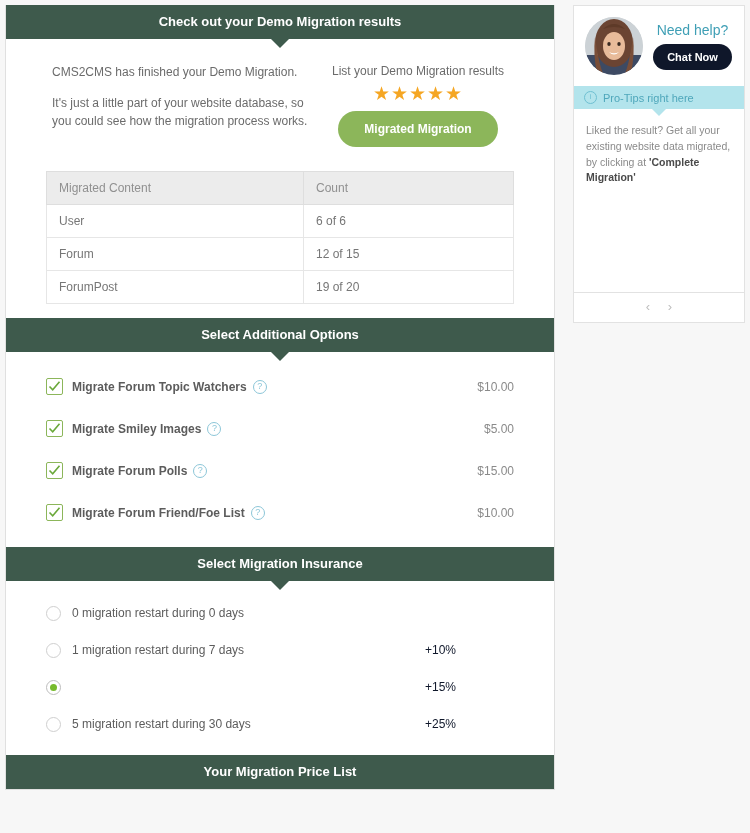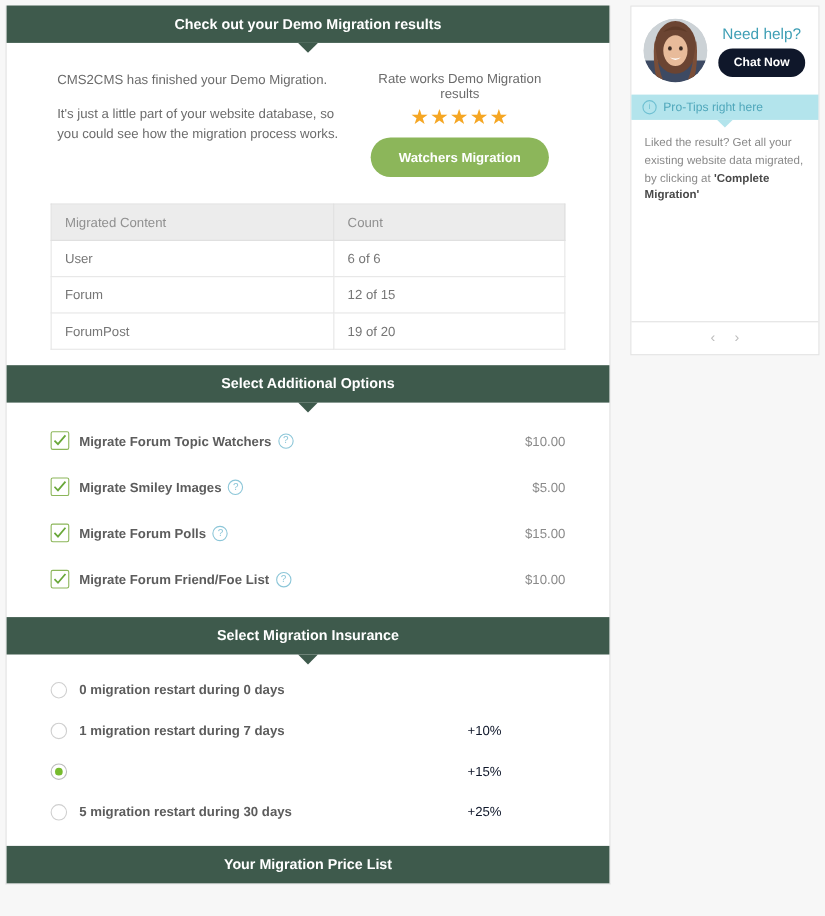--- a/index.html
+++ b/index.html
@@ -96,21 +96,21 @@
   .ins-row:last-child{margin-bottom:3px;}
   .radio{
     width:13px;height:13px;border:1px solid #cfcfcf;background:#fff;border-radius:50%;
     margin-right:11px;flex:none;position:relative;cursor:pointer;
   }
   .radio.on{border-color:#bdbdbd;}
   .radio.on:after{
     content:"";position:absolute;left:3px;top:3px;width:7px;height:7px;
     border-radius:50%;background:#77bb2d;
   }
-  .ins-label{font-weight:bold;color:#5c5c5c;font-size:12px;}
+  .ins-label{font-weight:normal;color:#5c5c5c;font-size:12px;}
   .ins-price{margin-left:auto;color:#0f172a;font-size:12px;margin-right:58px;}
 
   
   .side{position:absolute;left:573px;top:5px;width:172px;}
   .side-card{background:#fff;border:1px solid #e2e2e2;box-sizing:border-box;}
   .help-block{display:flex;align-items:center;padding:11px 10px 11px 11px;}
   .avatar{
     width:58px;height:58px;border-radius:50%;flex:none;margin-right:8px;
     overflow:hidden;position:relative;background:#cfd3d6;
   }
@@ -155,23 +155,23 @@
       <span class="notch"></span>
     </div>
 
     <div class="results-body">
       <div class="results-flex">
         <div class="results-left">
           <p>CMS2CMS has finished your Demo Migration.</p>
           <p>It's just a little part of your website database, so you could see how the migration process works.</p>
         </div>
         <div class="results-right">
-          <div class="rate-label">Rate works Demo Migration results</div>
+          <div class="rate-label">List your Demo Migration results</div>
           <div class="stars">★★★★★</div>
-          <button class="btn-green">Watchers Migration</button>
+          <button class="btn-green">Migrated Migration</button>
         </div>
       </div>
     </div>
 
     <div class="tbl-wrap">
       <table class="mig">
         <thead>
           <tr>
             <th>Migrated Content</th>
             <th class="c2">Count</th>

